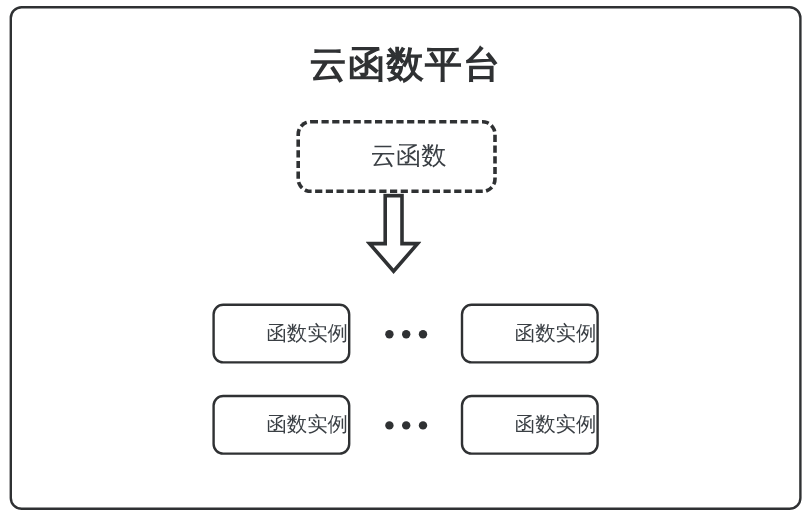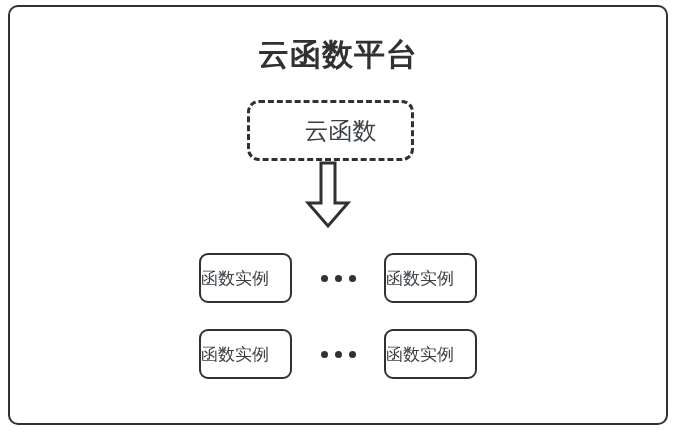--- a/index.html
+++ b/index.html
@@ -54,21 +54,21 @@
     height: 61px;
     box-sizing: border-box;
     border: 3px dashed #2f3133;
     border-radius: 12px;
     background: #ffffff;
     display: flex;
     align-items: center;
     justify-content: center;
   }
   .cloud-func-label {
-    font-size: 24px;
+    font-size: 21px;
     color: #3a3f44;
     line-height: 1;
     margin-left: 20px;
   }
 
   
   .down-arrow {
     position: absolute;
     left: 305px;
     top: 161px;
@@ -83,29 +83,29 @@
     width: 100%;
     height: 50px;
     display: flex;
     align-items: center;
     justify-content: center;
   }
   .instance-row.row-1 { top: 253px; }
   .instance-row.row-2 { top: 329px; }
 
   .instance-box {
-    width: 93px;
+    width: 115px;
     height: 50px;
     box-sizing: border-box;
     border: 2.5px solid #2f3133;
     border-radius: 9px;
     background: #ffffff;
     display: flex;
     align-items: center;
-    justify-content: flex-start;
+    justify-content: flex-end;
   }
   .instance-label {
     font-size: 17px;
     color: #3a3f44;
     line-height: 1;
   }
 
   .ellipsis {
     width: 92px;
     display: flex;

